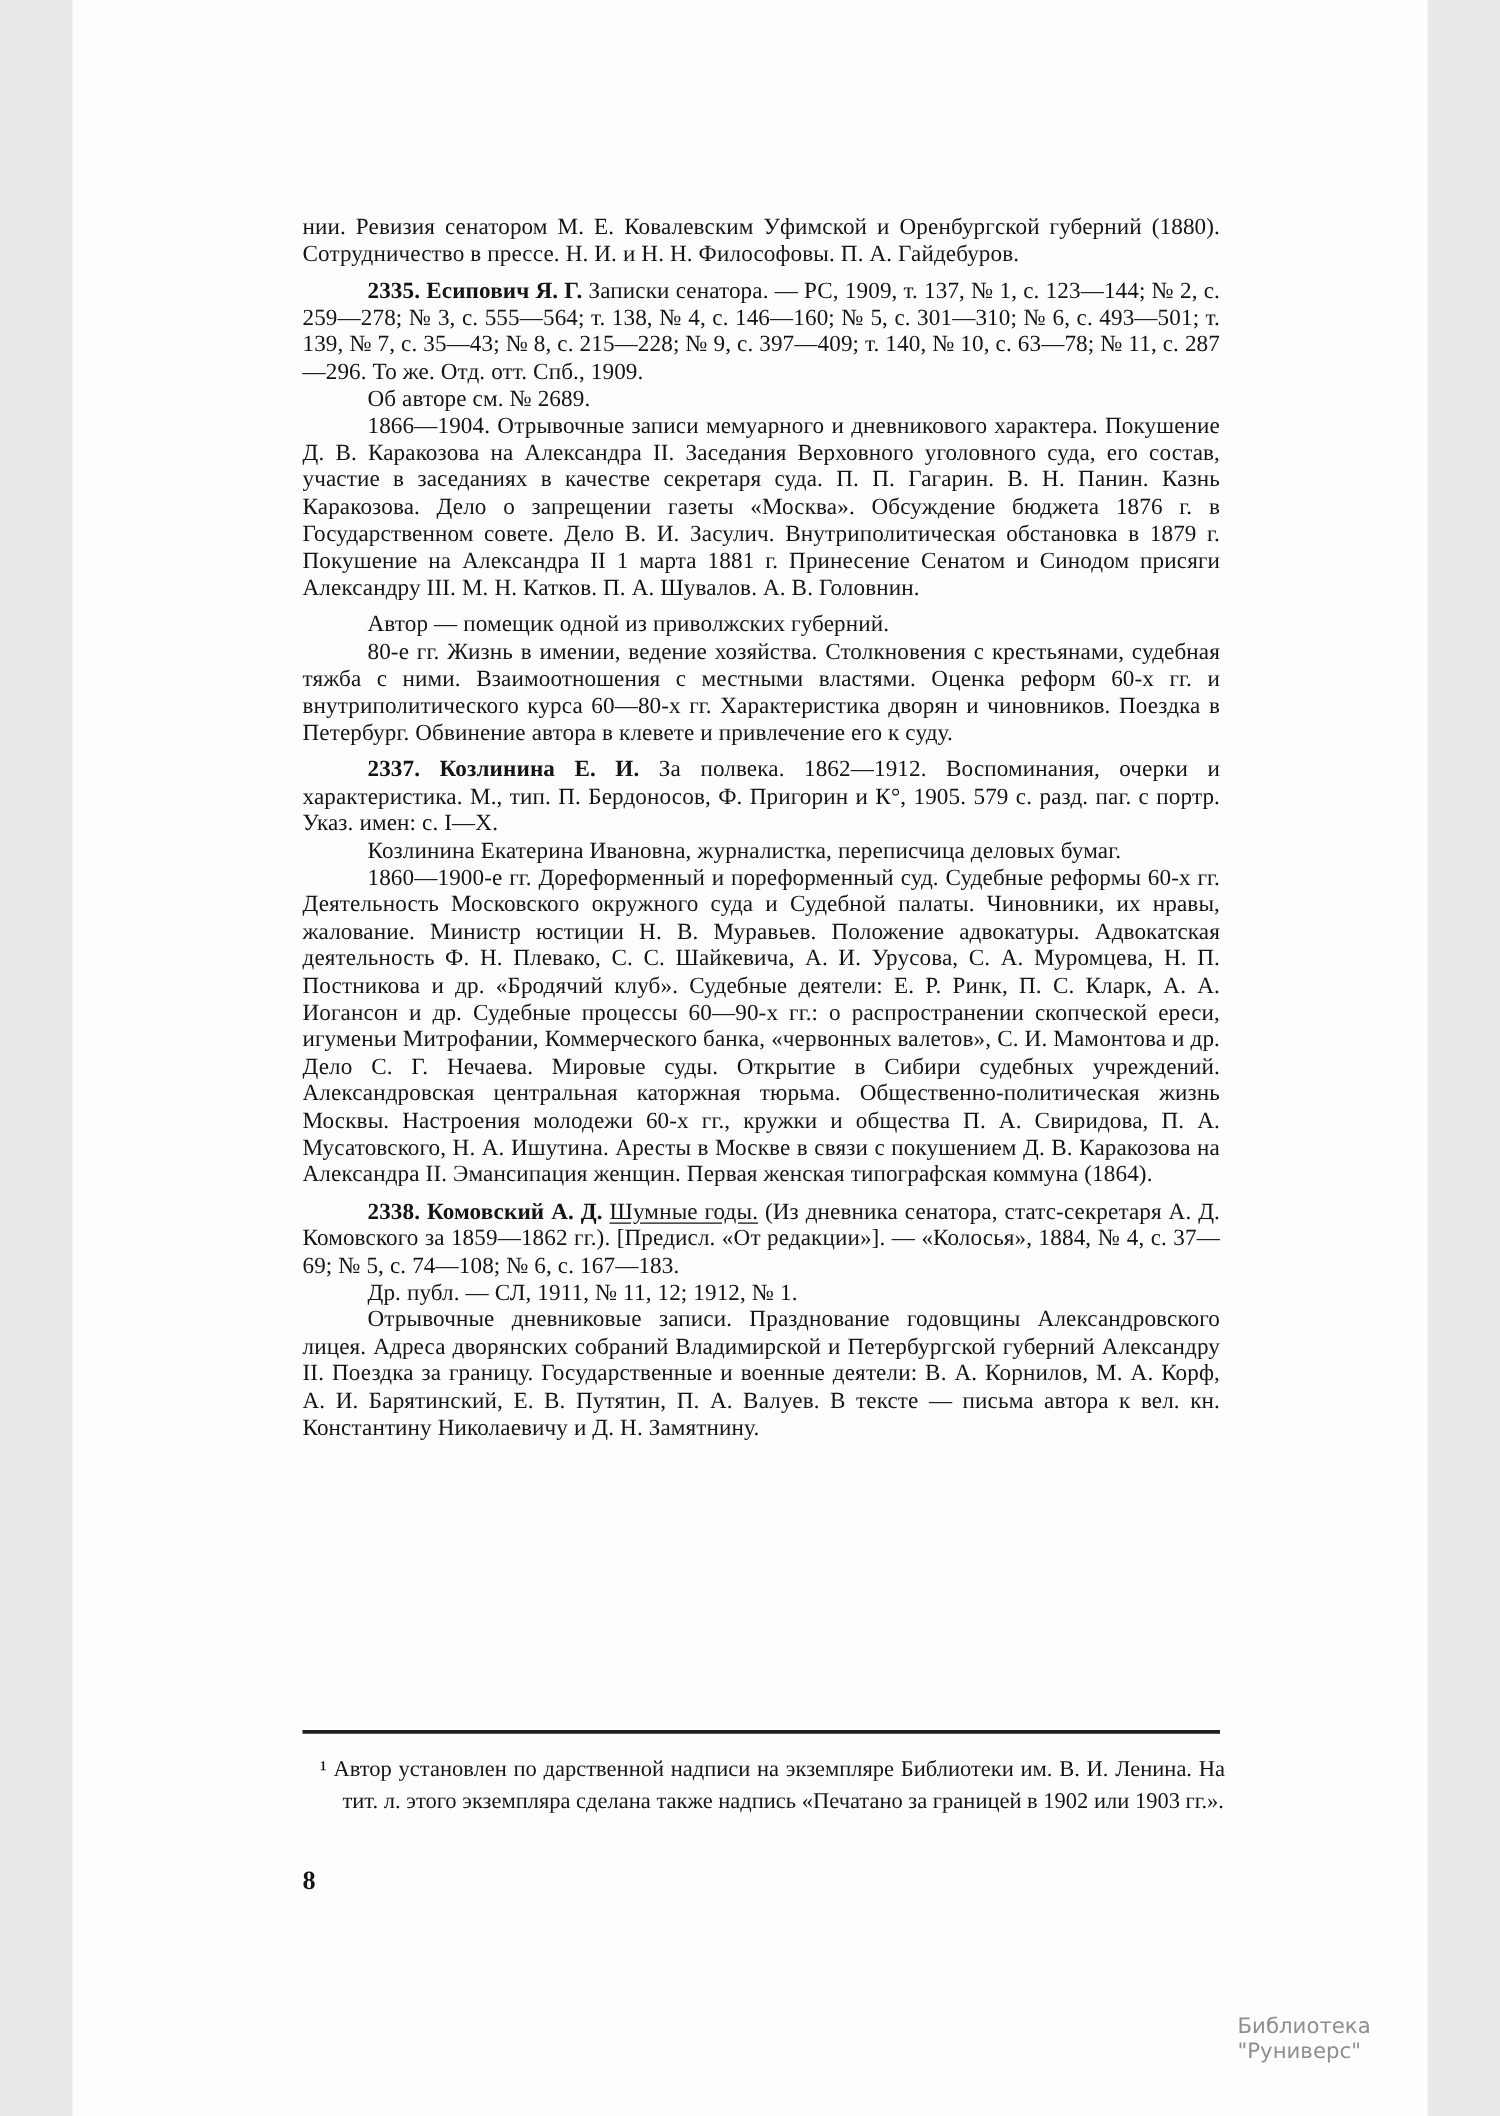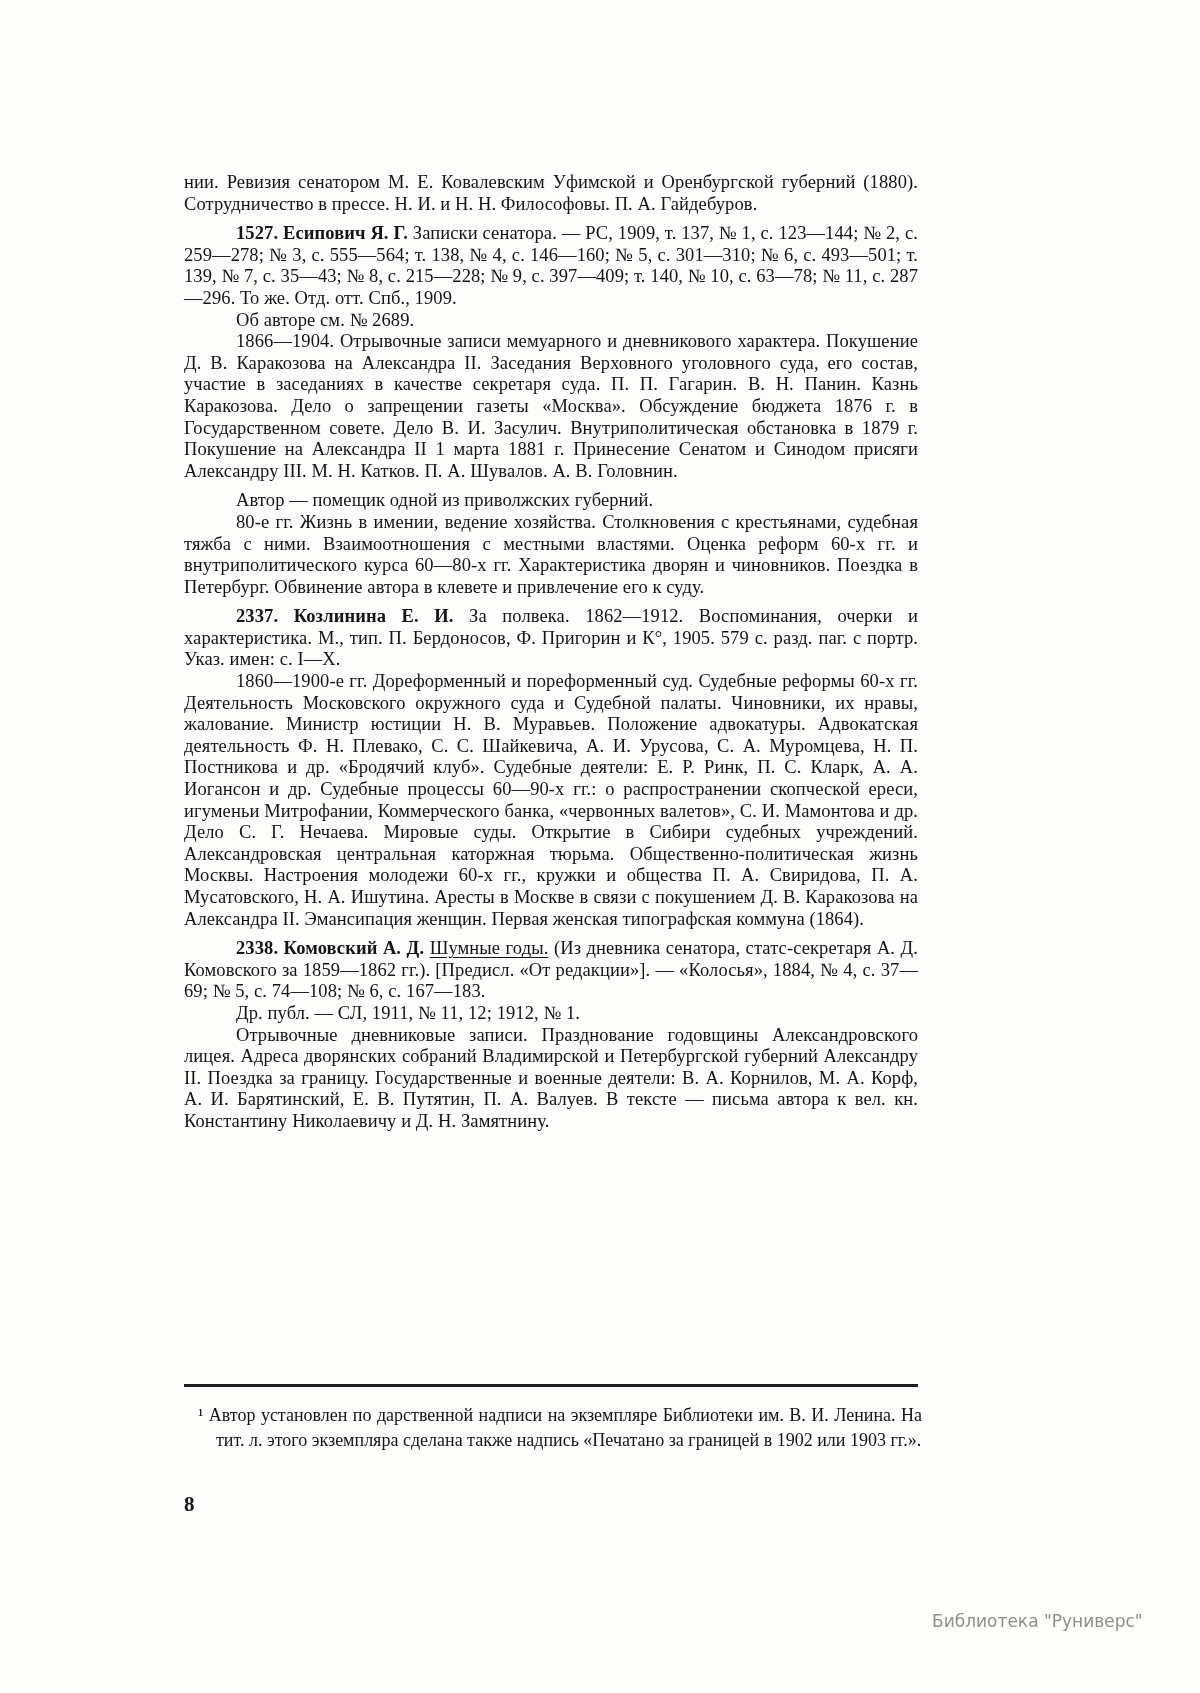--- a/index.html
+++ b/index.html
@@ -1,19 +1,19 @@
 <!DOCTYPE html>
 <html><head>
 <meta charset="utf-8">
 <style>
   html, body { margin:0; padding:0; }
   body { background:#e9e9e7; }
   .page {
     position:relative;
-    width:1200px; height:1693px;
+    width:1084px; height:1693px;
     margin:0 auto;
     background:#fdfdfb;
     font-family:"Liberation Serif","DejaVu Serif",serif;
     color:#141414;
     overflow:hidden;
   }
   .text-block {
     position:absolute;
     left:184px; top:172px; width:734px;
     font-size:18.5px;
@@ -58,32 +58,33 @@
 </head>
 <body>
 
 <div class="page">
 
   <div class="text-block">
 
     <p class="para no-indent">нии. Ревизия сенатором М. Е. Ковалевским Уфимской и Оренбургской губерний (1880). Сотрудничество в прессе. Н. И. и Н. Н. Философовы. П. А. Гайдебуров.</p>
 
     <div class="entry">
-      <p class="para head"><b>1527. Есипович Я. Г.</b> <span>Записки сенатора. — РС, 1909, т. 137, № 1, с. 123—144; № 2, с. 259—278; № 3, с. 555—564; т. 138, № 4, с. 146—160; № 5, с. 301—310; № 6, с. 493—501; т. 139, № 7, с. 35—43; № 8, с. 215—228; № 9, с. 397—409; т. 140, № 10, с. 63—78; № 11, с. 287—296. То же. Отд. отт. Спб., 1909.</span></p>
+      <p class="para head"><b>2335. Есипович Я. Г.</b> <span>Записки сенатора. — РС, 1909, т. 137, № 1, с. 123—144; № 2, с. 259—278; № 3, с. 555—564; т. 138, № 4, с. 146—160; № 5, с. 301—310; № 6, с. 493—501; т. 139, № 7, с. 35—43; № 8, с. 215—228; № 9, с. 397—409; т. 140, № 10, с. 63—78; № 11, с. 287—296. То же. Отд. отт. Спб., 1909.</span></p>
       <p class="para">Об авторе см. № 2689.</p>
       <p class="para">1866—1904. Отрывочные записи мемуарного и дневникового характера. Покушение Д. В. Каракозова на Александра II. Заседания Верховного уголовного суда, его состав, участие в заседаниях в качестве секретаря суда. П. П. Гагарин. В. Н. Панин. Казнь Каракозова. Дело о запрещении газеты «Москва». Обсуждение бюджета 1876 г. в Государственном совете. Дело В. И. Засулич. Внутриполитическая обстановка в 1879 г. Покушение на Александра II 1 марта 1881 г. Принесение Сенатом и Синодом присяги Александру III. М. Н. Катков. П. А. Шувалов. А. В. Головнин.</p>
     </div>
 
     <div class="entry">
       <p class="para">Автор — помещик одной из приволжских губерний.</p>
       <p class="para">80-е гг. Жизнь в имении, ведение хозяйства. Столкновения с крестьянами, судебная тяжба с ними. Взаимоотношения с местными властями. Оценка реформ 60-х гг. и внутриполитического курса 60—80-х гг. Характеристика дворян и чиновников. Поездка в Петербург. Обвинение автора в клевете и привлечение его к суду.</p>
     </div>
 
     <div class="entry">
       <p class="para head"><b>2337. Козлинина Е. И.</b> <span>За полвека. 1862—1912. Воспоминания, очерки и характеристика. М., тип. П. Бердоносов, Ф. Пригорин и К°, 1905. 579 с. разд. паг. с портр. Указ. имен: с. I—X.</span></p>
+      <p class="para">Козлинина Екатерина Ивановна, журналистка, переписчица деловых бумаг.</p>
       <p class="para">1860—1900-е гг. Дореформенный и пореформенный суд. Судебные реформы 60-х гг. Деятельность Московского окружного суда и Судебной палаты. Чиновники, их нравы, жалование. Министр юстиции Н. В. Муравьев. Положение адвокатуры. Адвокатская деятельность Ф. Н. Плевако, С. С. Шайкевича, А. И. Урусова, С. А. Муромцева, Н. П. Постникова и др. «Бродячий клуб». Судебные деятели: Е. Р. Ринк, П. С. Кларк, А. А. Иогансон и др. Судебные процессы 60—90-х гг.: о распространении скопческой ереси, игуменьи Митрофании, Коммерческого банка, «червонных валетов», С. И. Мамонтова и др. Дело С. Г. Нечаева. Мировые суды. Открытие в Сибири судебных учреждений. Александровская центральная каторжная тюрьма. Общественно-политическая жизнь Москвы. Настроения молодежи 60-х гг., кружки и общества П. А. Свиридова, П. А. Мусатовского, Н. А. Ишутина. Аресты в Москве в связи с покушением Д. В. Каракозова на Александра II. Эмансипация женщин. Первая женская типографская коммуна (1864).</p>
     </div>
 
     <div class="entry">
       <p class="para head"><b>2338. Комовский А. Д.</b> <span class="underlined">Шумные годы.</span> <span>(Из дневника сенатора, статс-секретаря А. Д. Комовского за 1859—1862 гг.). [Предисл. «От редакции»]. — «Колосья», 1884, № 4, с. 37—69; № 5, с. 74—108; № 6, с. 167—183.</span></p>
       <p class="para">Др. публ. — СЛ, 1911, № 11, 12; 1912, № 1.</p>
       <p class="para">Отрывочные дневниковые записи. Празднование годовщины Александровского лицея. Адреса дворянских собраний Владимирской и Петербургской губерний Александру II. Поездка за границу. Государственные и военные деятели: В. А. Корнилов, М. А. Корф, А. И. Барятинский, Е. В. Путятин, П. А. Валуев. В тексте — письма автора к вел. кн. Константину Николаевичу и Д. Н. Замятнину.</p>
     </div>
 
   </div>

